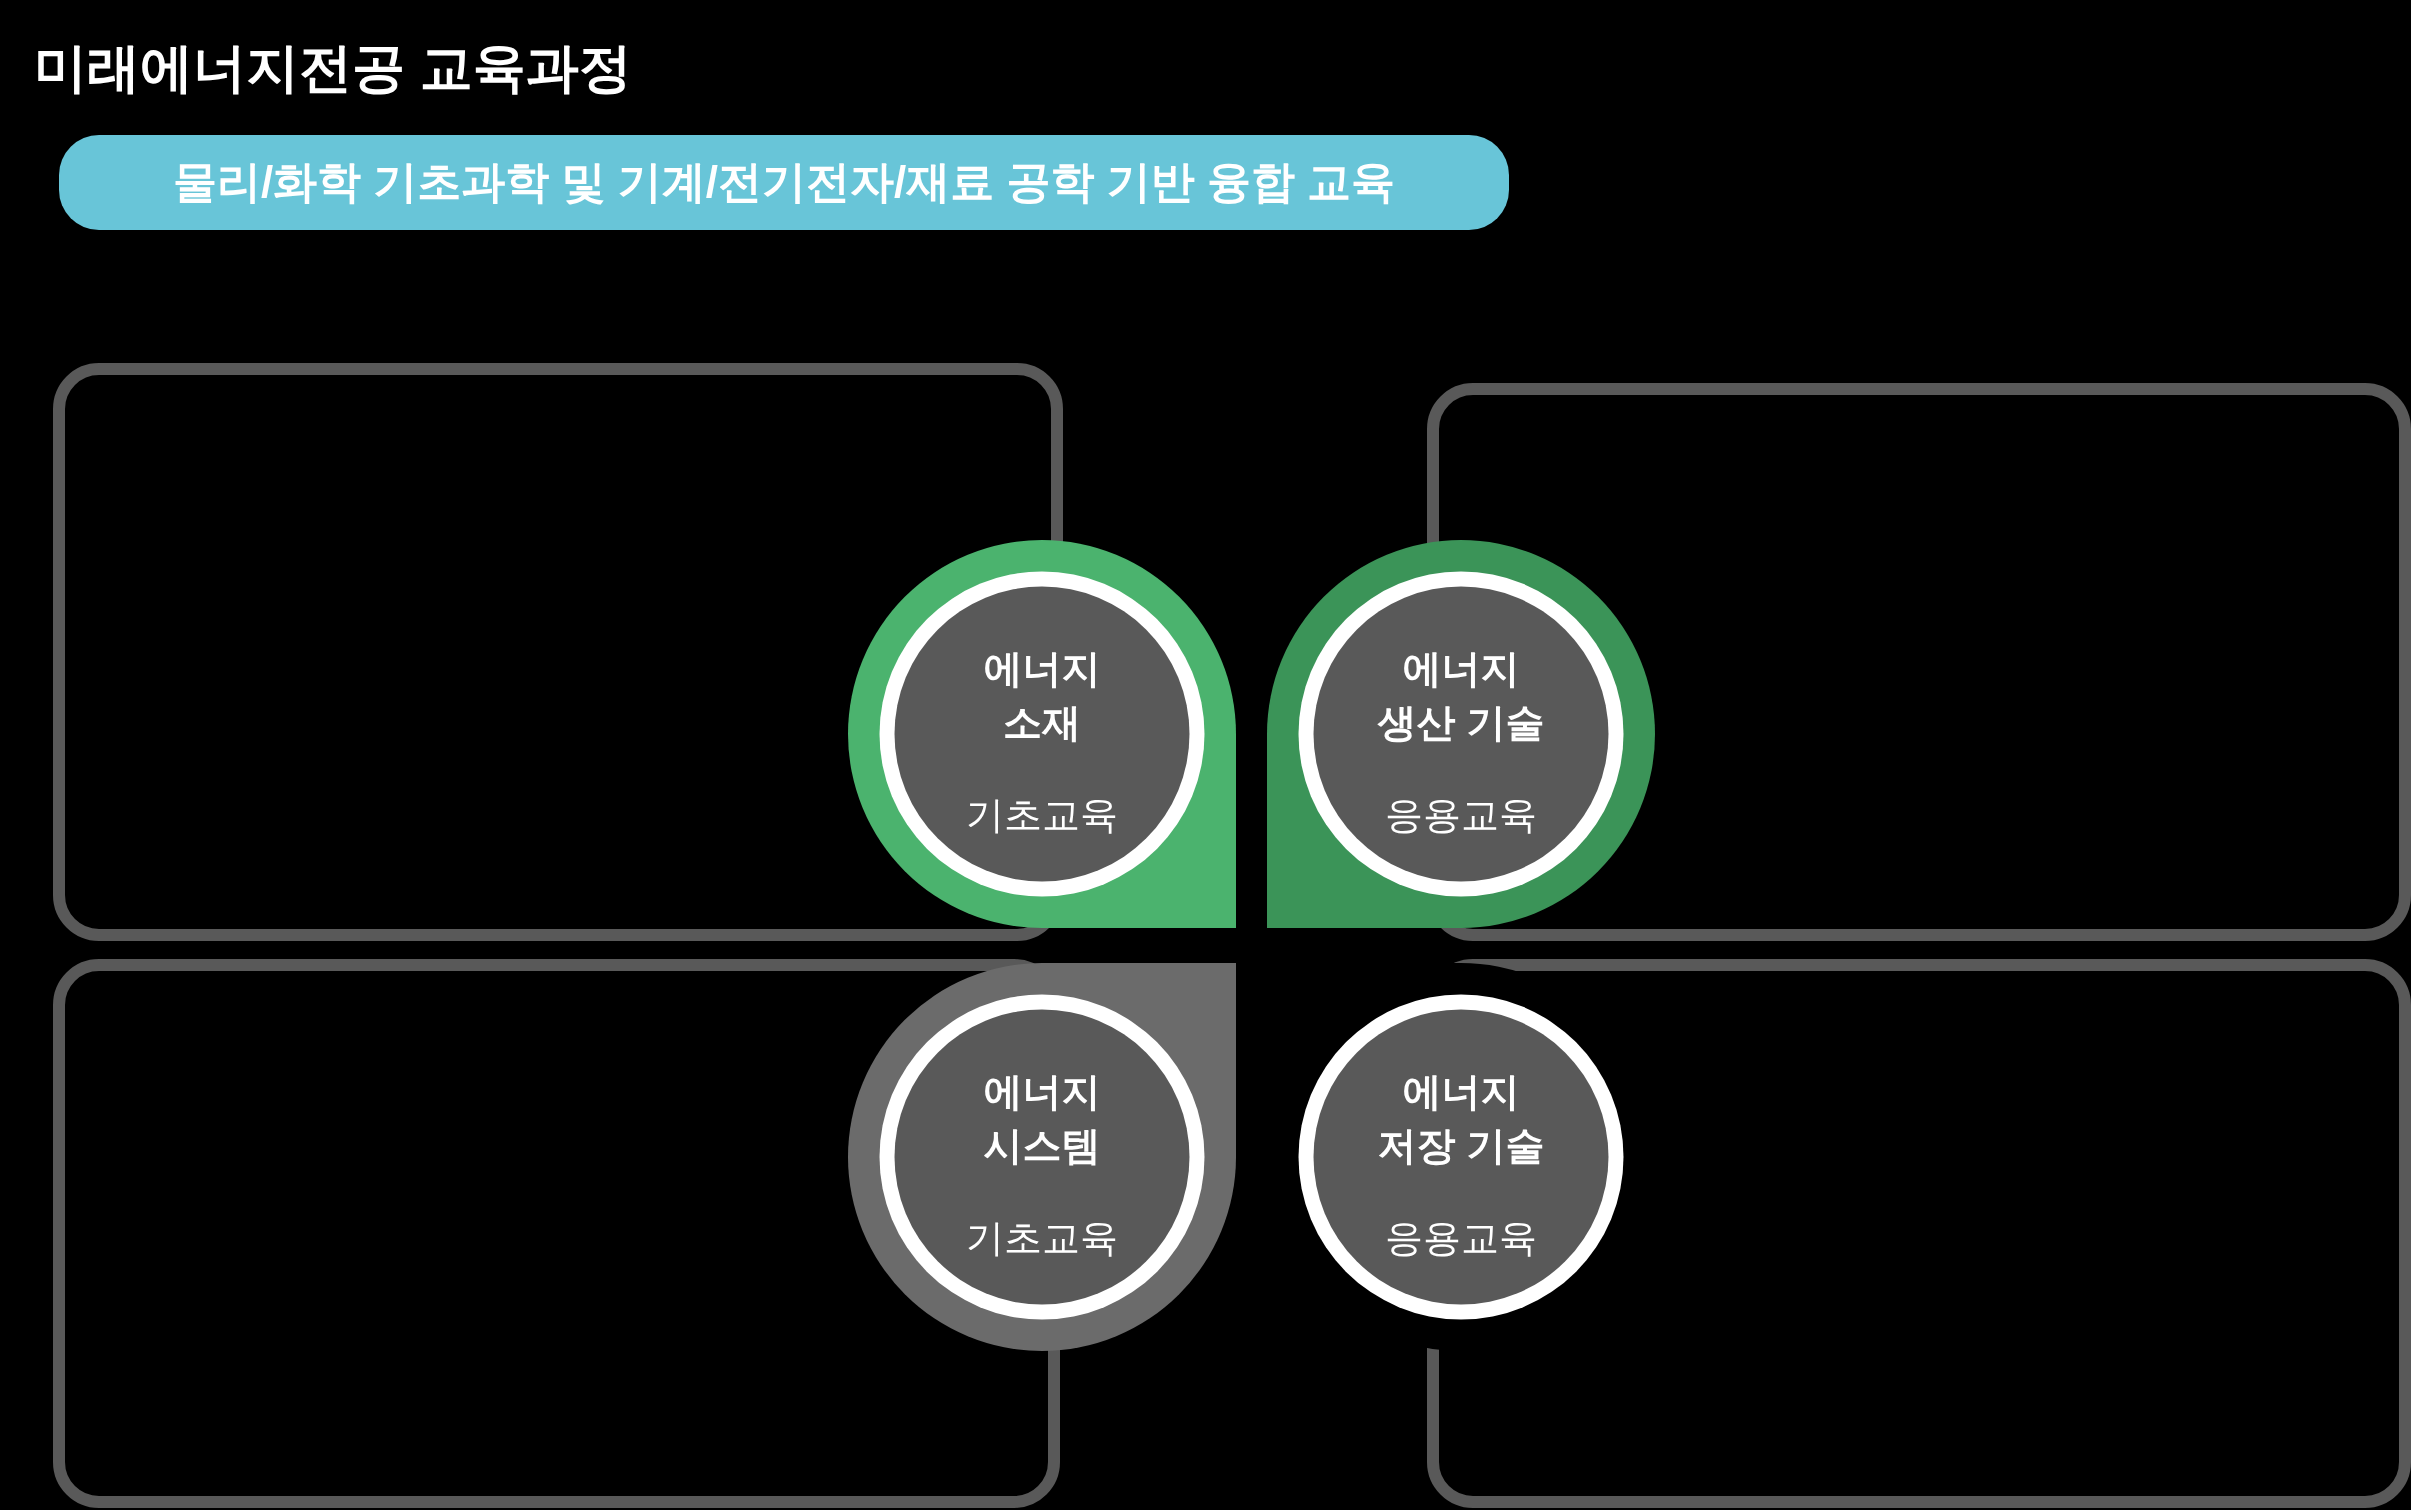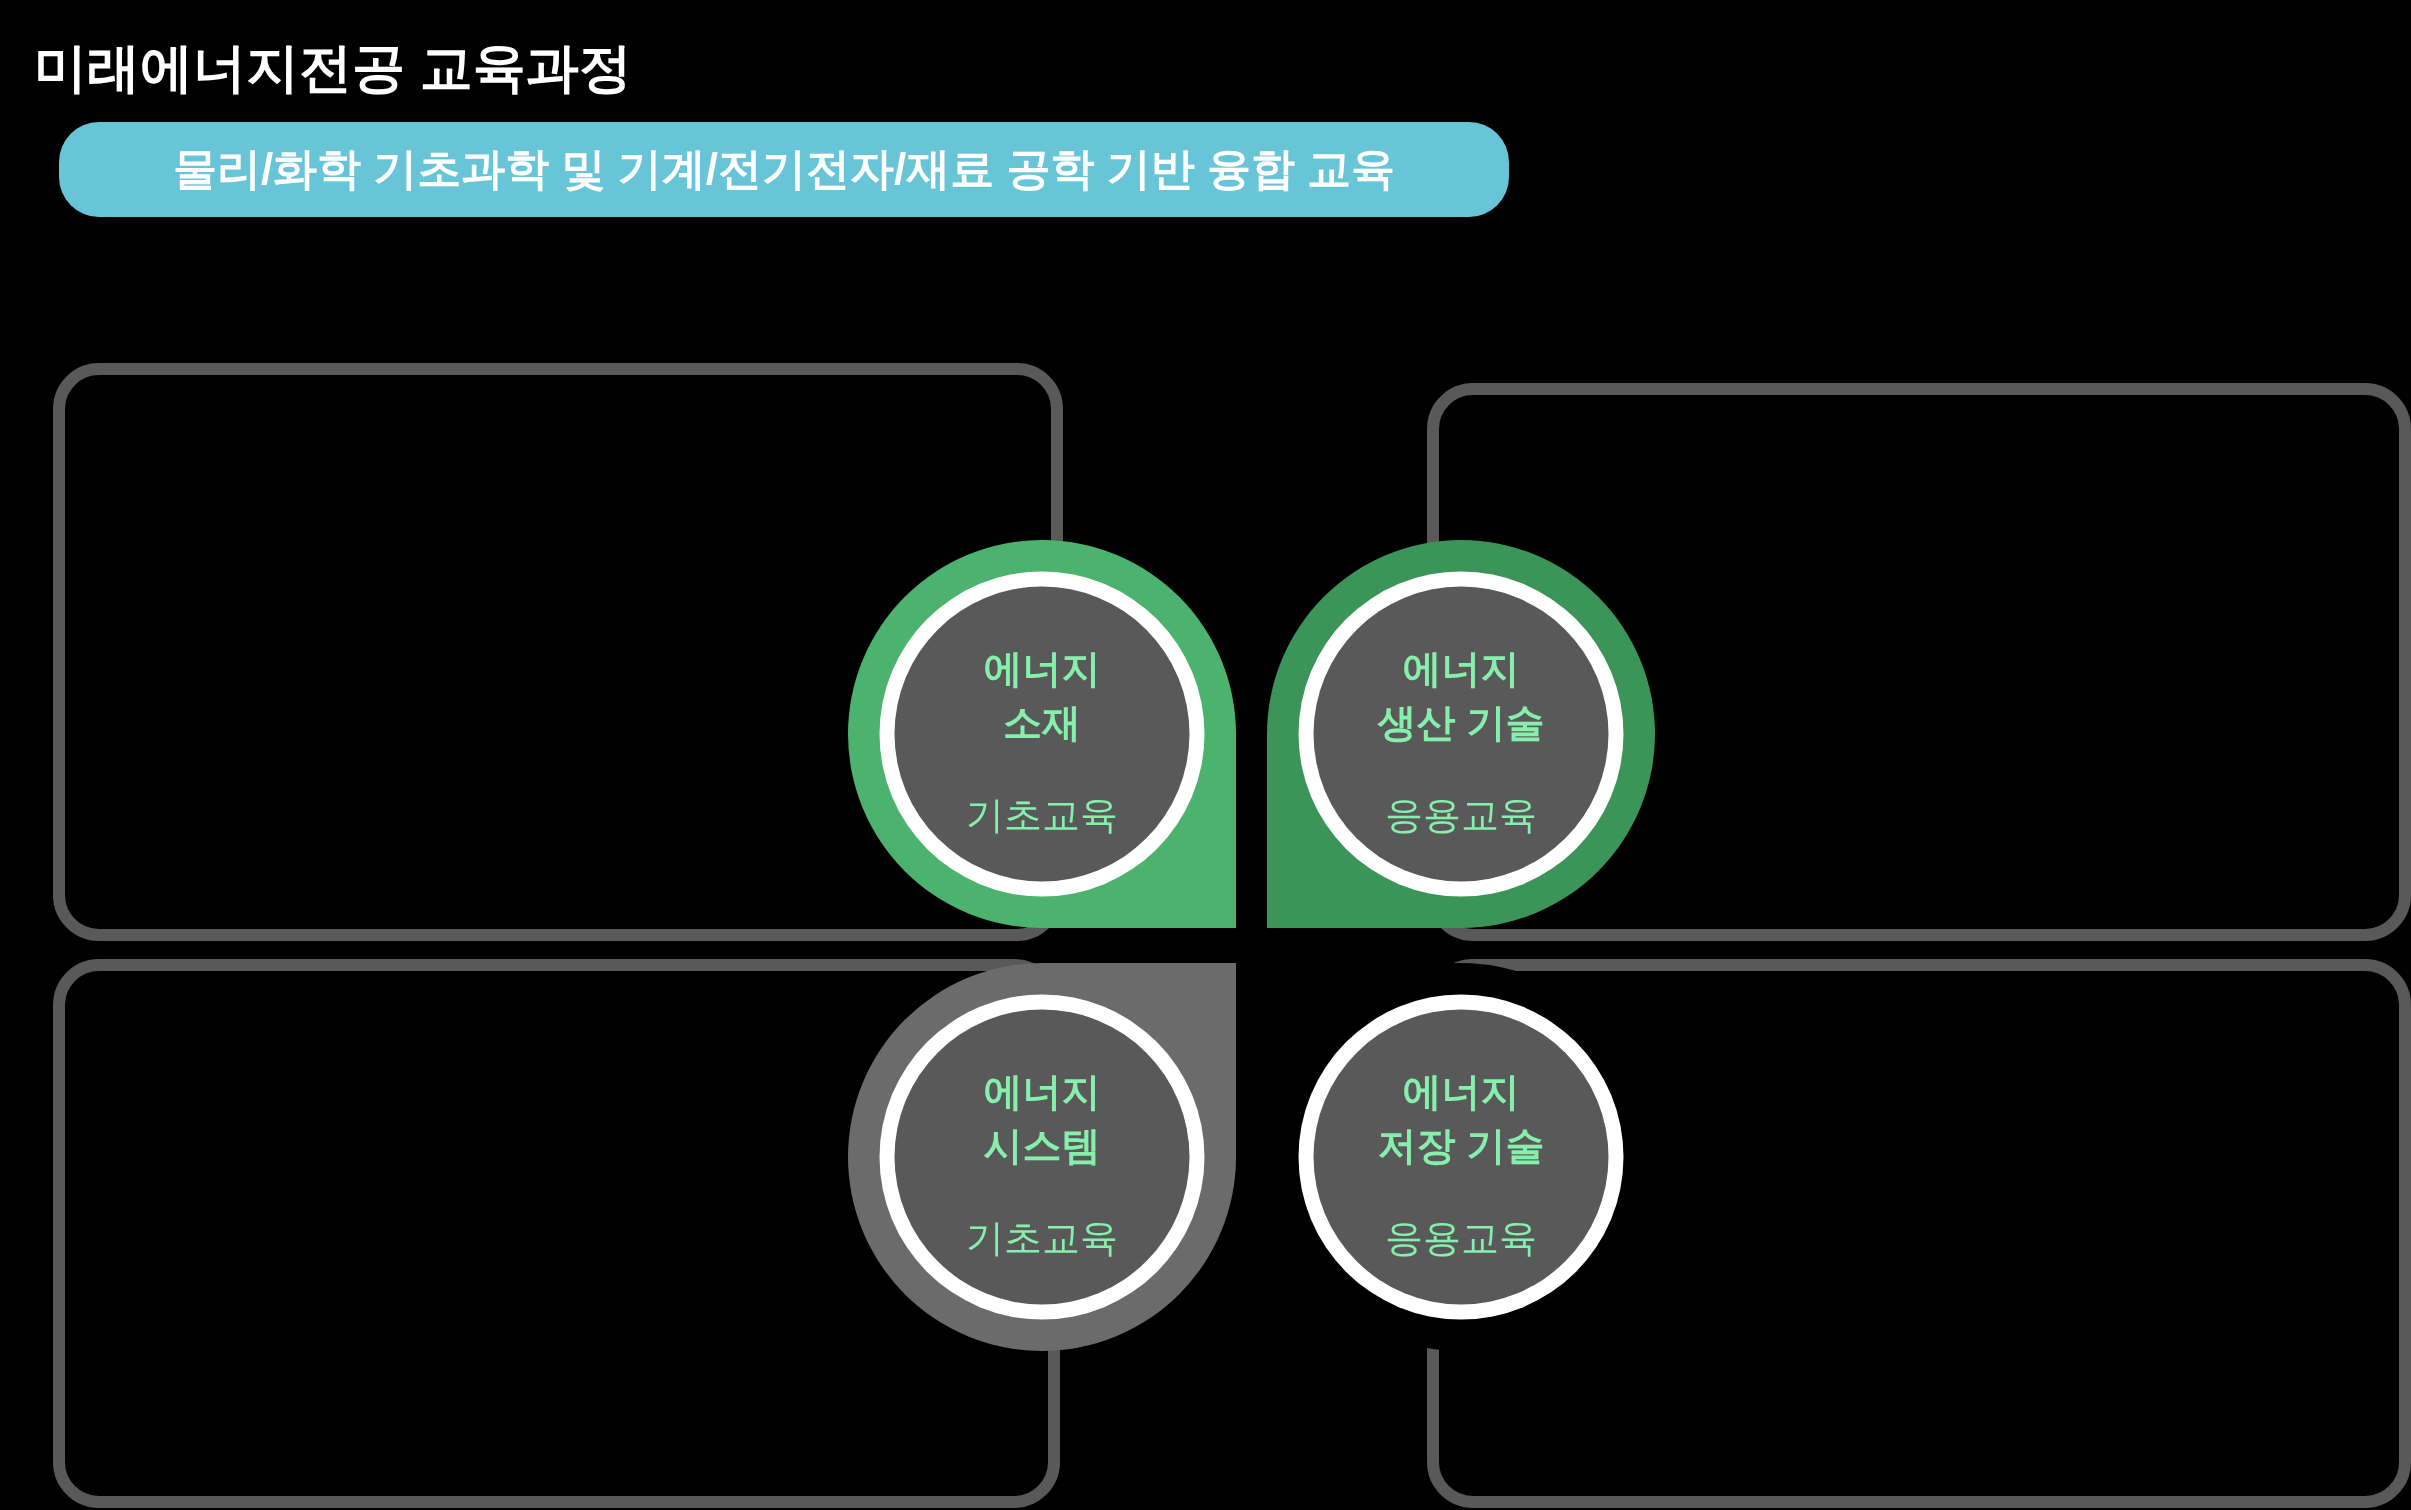--- a/index.html
+++ b/index.html
@@ -19,21 +19,21 @@
     font-size: 53px;
     font-weight: bold;
     color: #FFFFFF;
     white-space: nowrap;
     margin-top: 22px;
   }
 
   .banner {
     position: absolute;
     left: 59px;
-    top: 122px;
+    top: 135px;
     width: 1450px;
     height: 95px;
     background: #68C5D8;
     border-radius: 40px;
     display: flex;
     align-items: center;
     justify-content: center;
   }
   .banner-text {
     color: #FFFFFF;
@@ -75,21 +75,21 @@
     border-radius: 50%;
     display: flex;
     align-items: center;
     justify-content: center;
   }
   .inner {
     width: 295px;
     height: 295px;
     background: #595959;
     border-radius: 50%;
-    color: #86efac;
+    color: #ffffff;
     display: flex;
     flex-direction: column;
     align-items: center;
     justify-content: center;
     text-align: center;
     padding-top: 13.3px;
     box-sizing: border-box;
   }
   .t-line {
     font-size: 39px;

